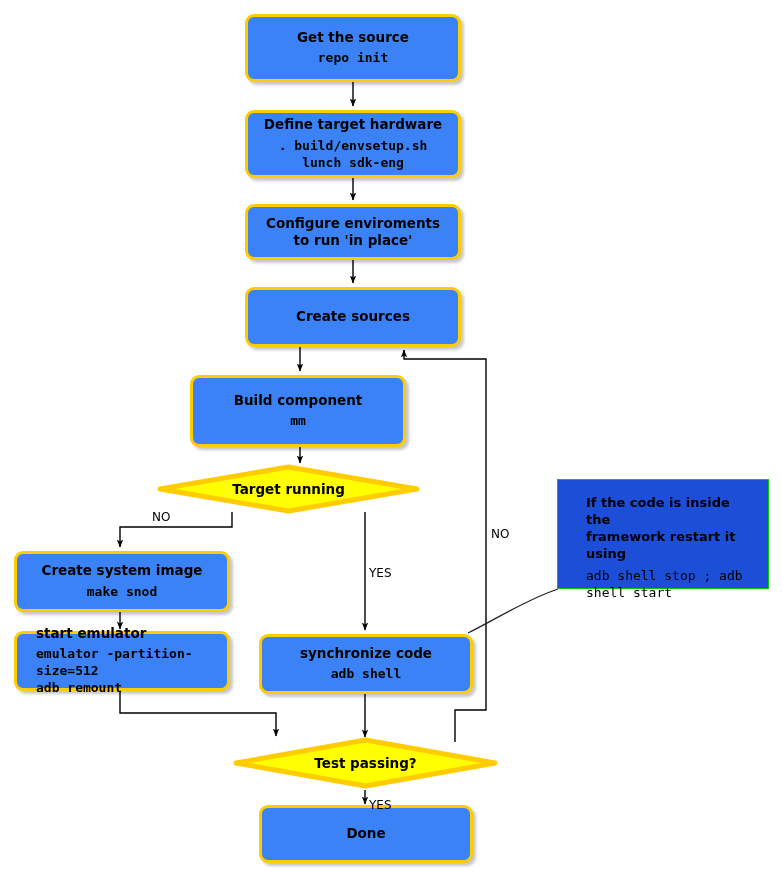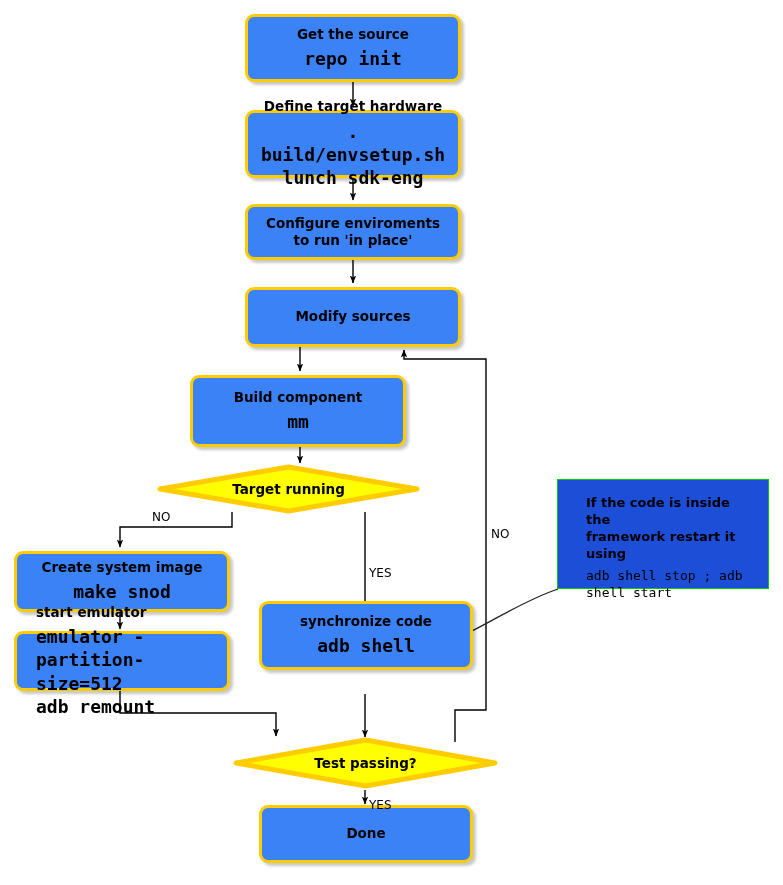--- a/index.html
+++ b/index.html
@@ -46,21 +46,21 @@
     font-size: 13.5px;
     color: #000000;
     line-height: 1.28;
     text-align: center;
     white-space: pre-line;
   }
   .node.left-align .title { text-align: left; }
   .node .mono {
     font-family: "DejaVu Sans Mono", monospace;
     font-weight: bold;
-    font-size: 18px;
+    font-size: 13px;
     color: #000000;
     line-height: 1.3;
     text-align: center;
     white-space: pre-line;
     margin-top: 4px;
   }
   .node.left-align .mono { text-align: left; }
 
   .diamond-wrap {
     position: absolute;
@@ -166,21 +166,21 @@
     <div class="mono">. build/envsetup.sh
  lunch sdk-eng</div>
   </div>
 
   <div class="node" style="left:245px; top:204px; width:216px; height:56px;">
     <div class="title">Configure enviroments
 to run 'in place'</div>
   </div>
 
   <div class="node" style="left:245px; top:287px; width:216px; height:60px;">
-    <div class="title">Modify sources</div>
+    <div class="title">Create sources</div>
   </div>
 
   <div class="node" style="left:190px; top:375px; width:216px; height:72px;">
     <div class="title">Build component</div>
     <div class="mono">mm</div>
   </div>
 
   <div class="diamond-wrap" style="left:156px; top:464px; width:265px; height:50px;justify-content:center;">
     <svg class="diamond-shape" viewBox="0 0 265 50" preserveAspectRatio="none" xmlns="http://www.w3.org/2000/svg">
       <polygon points="132.5,3 261,25 132.5,47 4,25" fill="#ffff00" stroke="#ffcc00" stroke-width="5" stroke-linejoin="round"></polygon>
@@ -192,21 +192,21 @@
     <div class="title">Create system image</div>
     <div class="mono">make snod</div>
   </div>
 
   <div class="node left-align" style="left:14px; top:631px; width:216px; height:60px;">
     <div class="title">start emulator</div>
     <div class="mono">emulator -partition-size=512
 adb remount</div>
   </div>
 
-  <div class="node" style="left:259px; top:601px; width:214px; height:69px;">
+  <div class="node" style="left:259px; top:634px; width:214px; height:60px;">
     <div class="title">synchronize code</div>
     <div class="mono">adb shell</div>
   </div>
 
   <div class="diamond-wrap" style="left:232px; top:737px; width:267px; height:52px;">
     <svg class="diamond-shape" viewBox="0 0 267 52" preserveAspectRatio="none" xmlns="http://www.w3.org/2000/svg">
       <polygon points="133.5,3 263,26 133.5,49 4,26" fill="#ffff00" stroke="#ffcc00" stroke-width="5" stroke-linejoin="round"></polygon>
     </svg>
     <span class="diamond-label">Test passing?</span>
   </div>

